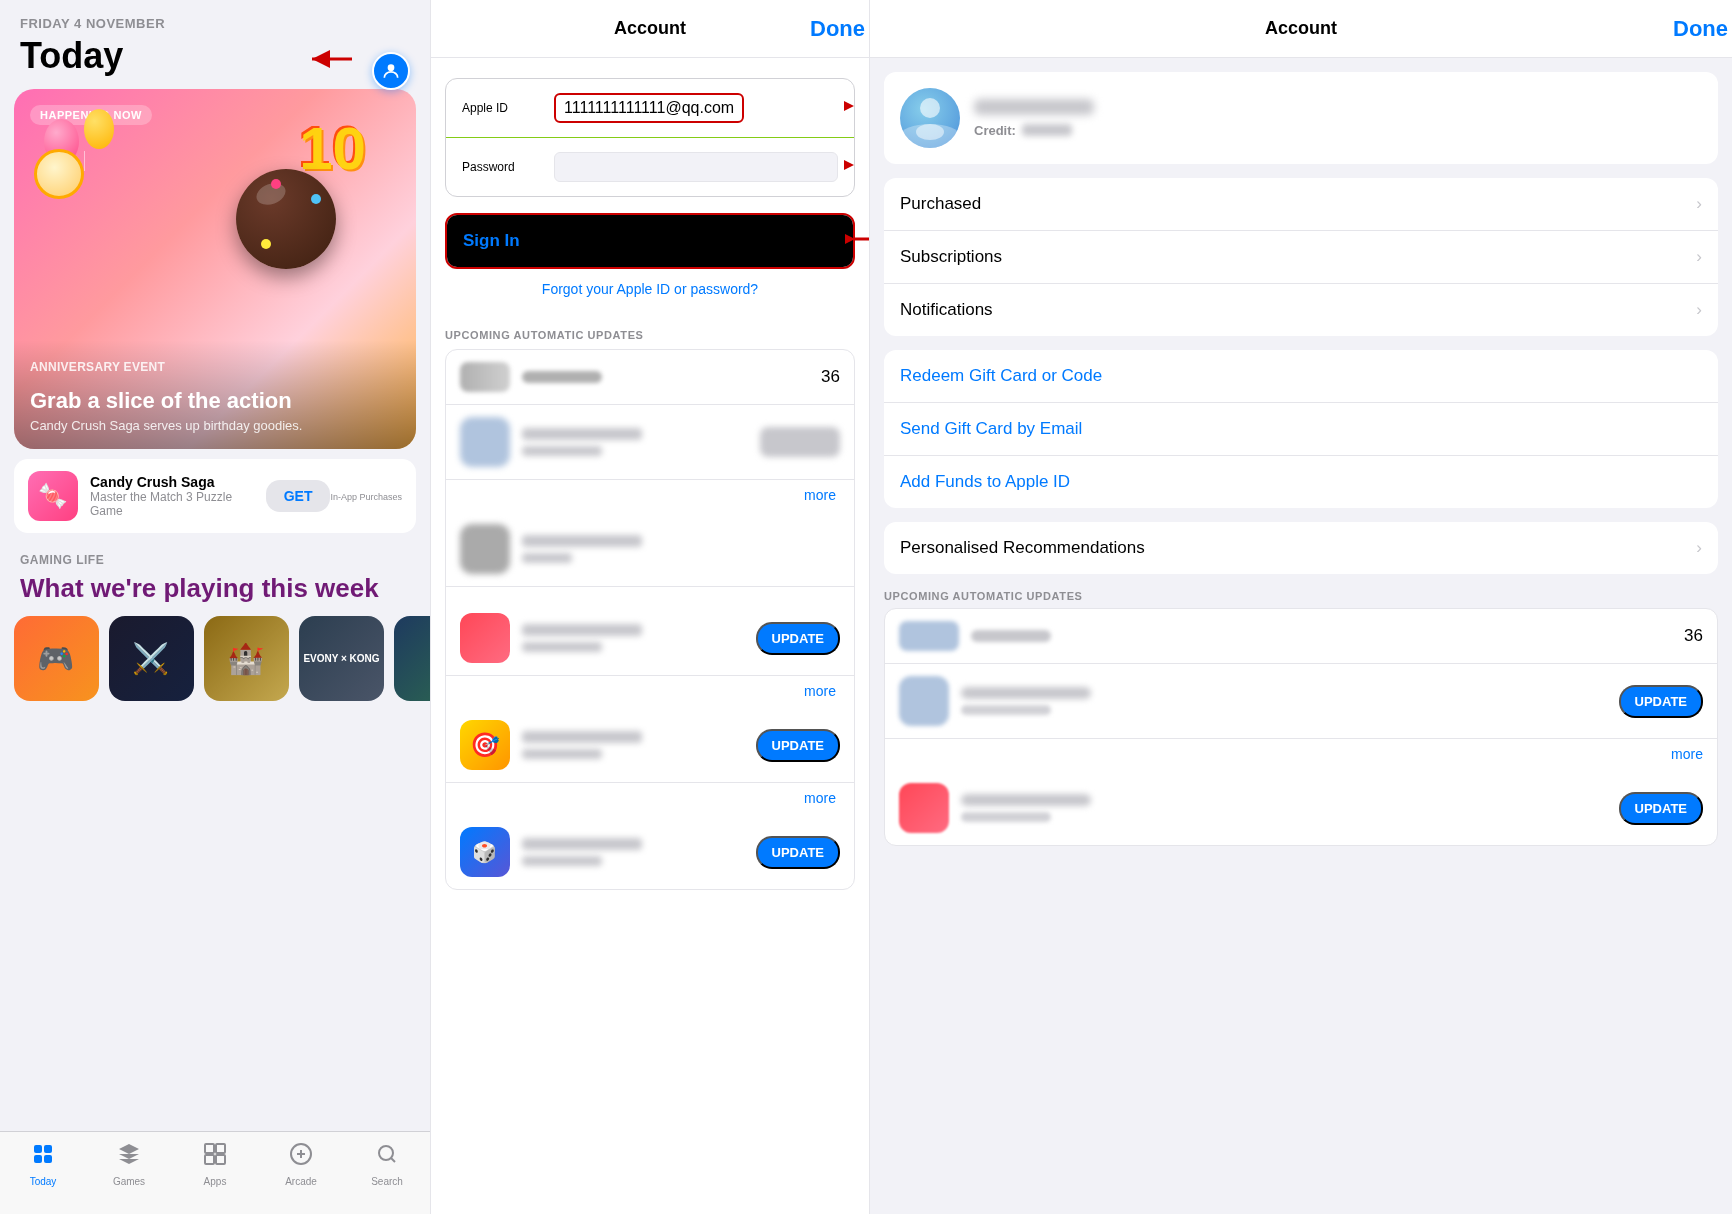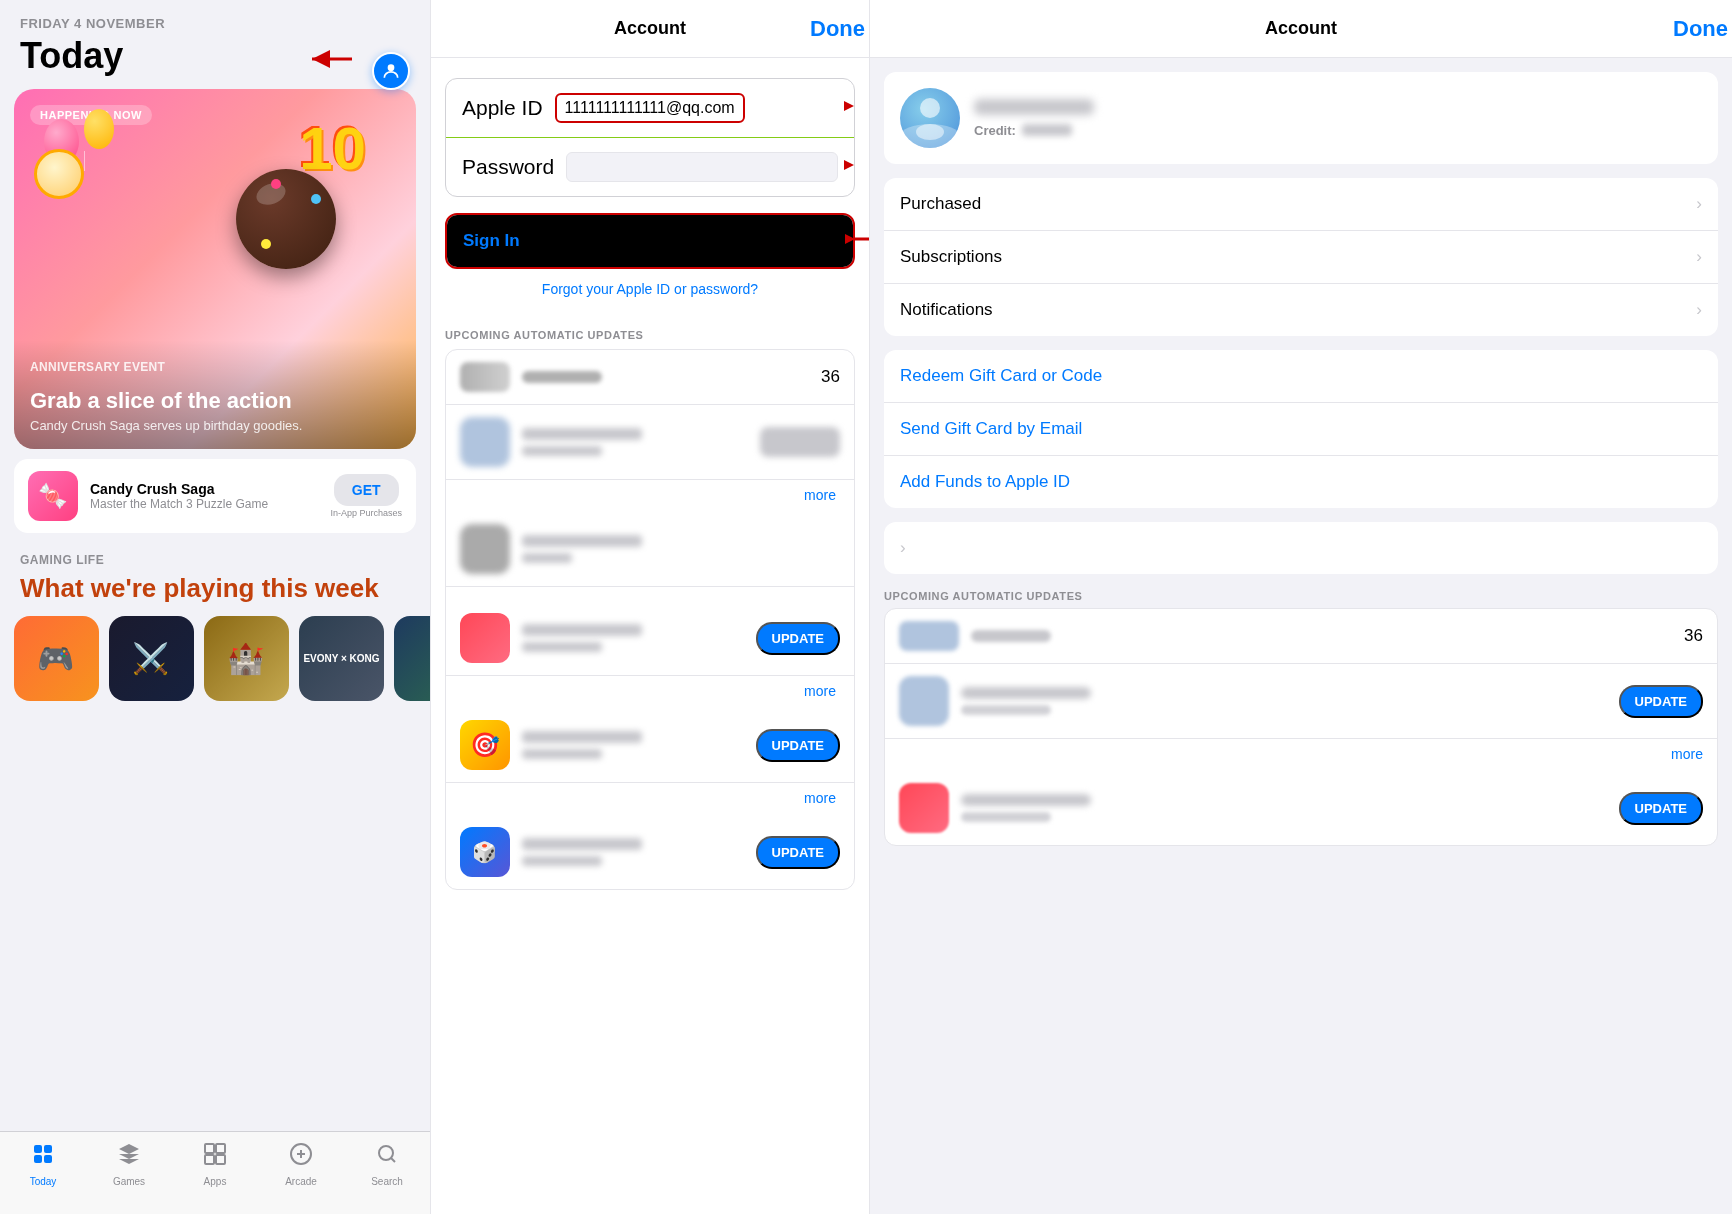--- a/index.html
+++ b/index.html
@@ -150,37 +150,37 @@
 
     .get-button-sub {
       font-size: 9px;
       color: #8e8e93;
       text-align: center;
       margin-top: 2px;
     }
 
     .get-btn-wrap {
       display: flex;
-      flex-direction: column;
+      flex-direction: row;
       align-items: center;
     }
 
     .section-header {
       padding: 20px 20px 6px;
       font-size: 12px;
       font-weight: 700;
       color: #8e8e93;
       letter-spacing: 0.5px;
     }
 
     .section-title {
       padding: 0 20px 12px;
       font-size: 26px;
       font-weight: 700;
-      color: #c2410c;
+      color: #701a75;
     }
 
     .games-row {
       display: flex;
       gap: 10px;
       padding: 0 14px;
       overflow: hidden;
     }
 
     .game-thumb {
@@ -315,21 +315,21 @@
       padding: 14px 16px;
       gap: 12px;
       min-height: 50px;
     }
 
     .form-row + .form-row {
       border-top: 1px solid #84cc16;
     }
 
     .form-label {
-      font-size: 21px;
+      font-size: 12px;
       color: #000;
       min-width: 80px;
     }
 
     .apple-id-box {
       border: 2px solid #cc0000;
       border-radius: 6px;
       padding: 4px 8px;
       font-size: 16px;
       color: #000;
@@ -985,20 +985,21 @@
     <div class="action-item">
       <span class="action-text">Send Gift Card by Email</span>
     </div>
     <div class="action-item">
       <span class="action-text">Add Funds to Apple ID</span>
     </div>
   </div>
 
   <div class="personalised-section">
     <div class="personalised-item">
+      <span class="menu-item-text">Personalised Recommendations</span>
       <span class="chevron">›</span>
     </div>
   </div>
 
   <div class="right-updates-label">UPCOMING AUTOMATIC UPDATES</div>
 
   <div class="right-updates-list">
 
     <div class="right-update-row">
       <div style="width:60px;height:30px;background:#b0c4de;border-radius:8px;filter:blur(2px);flex-shrink:0;"></div>

